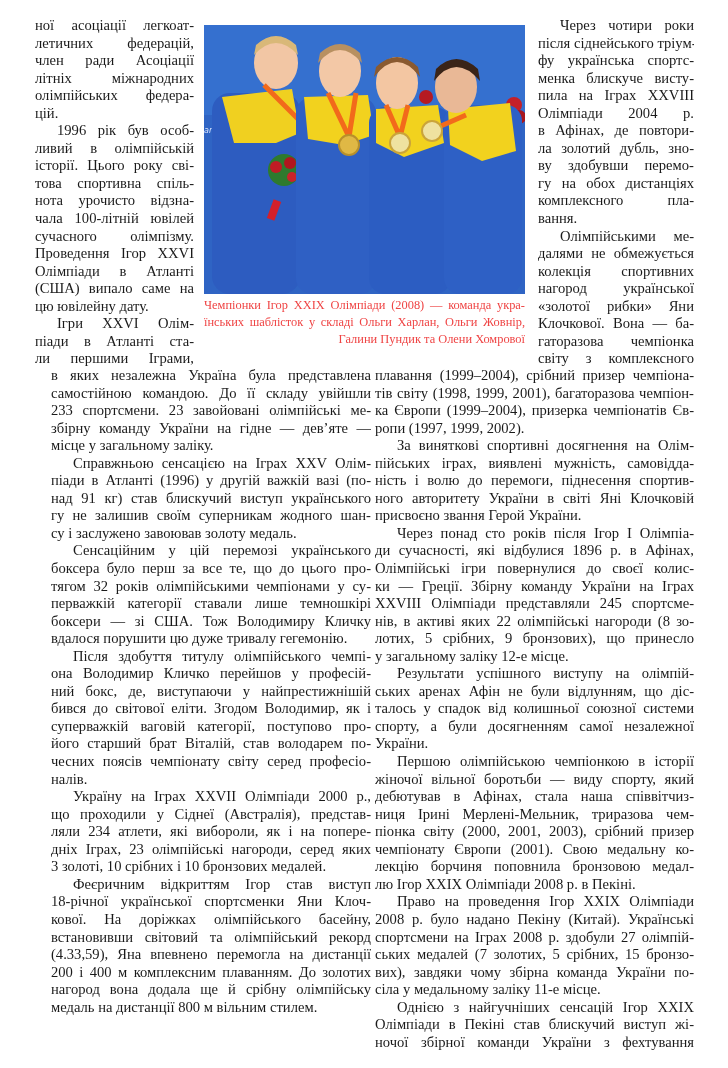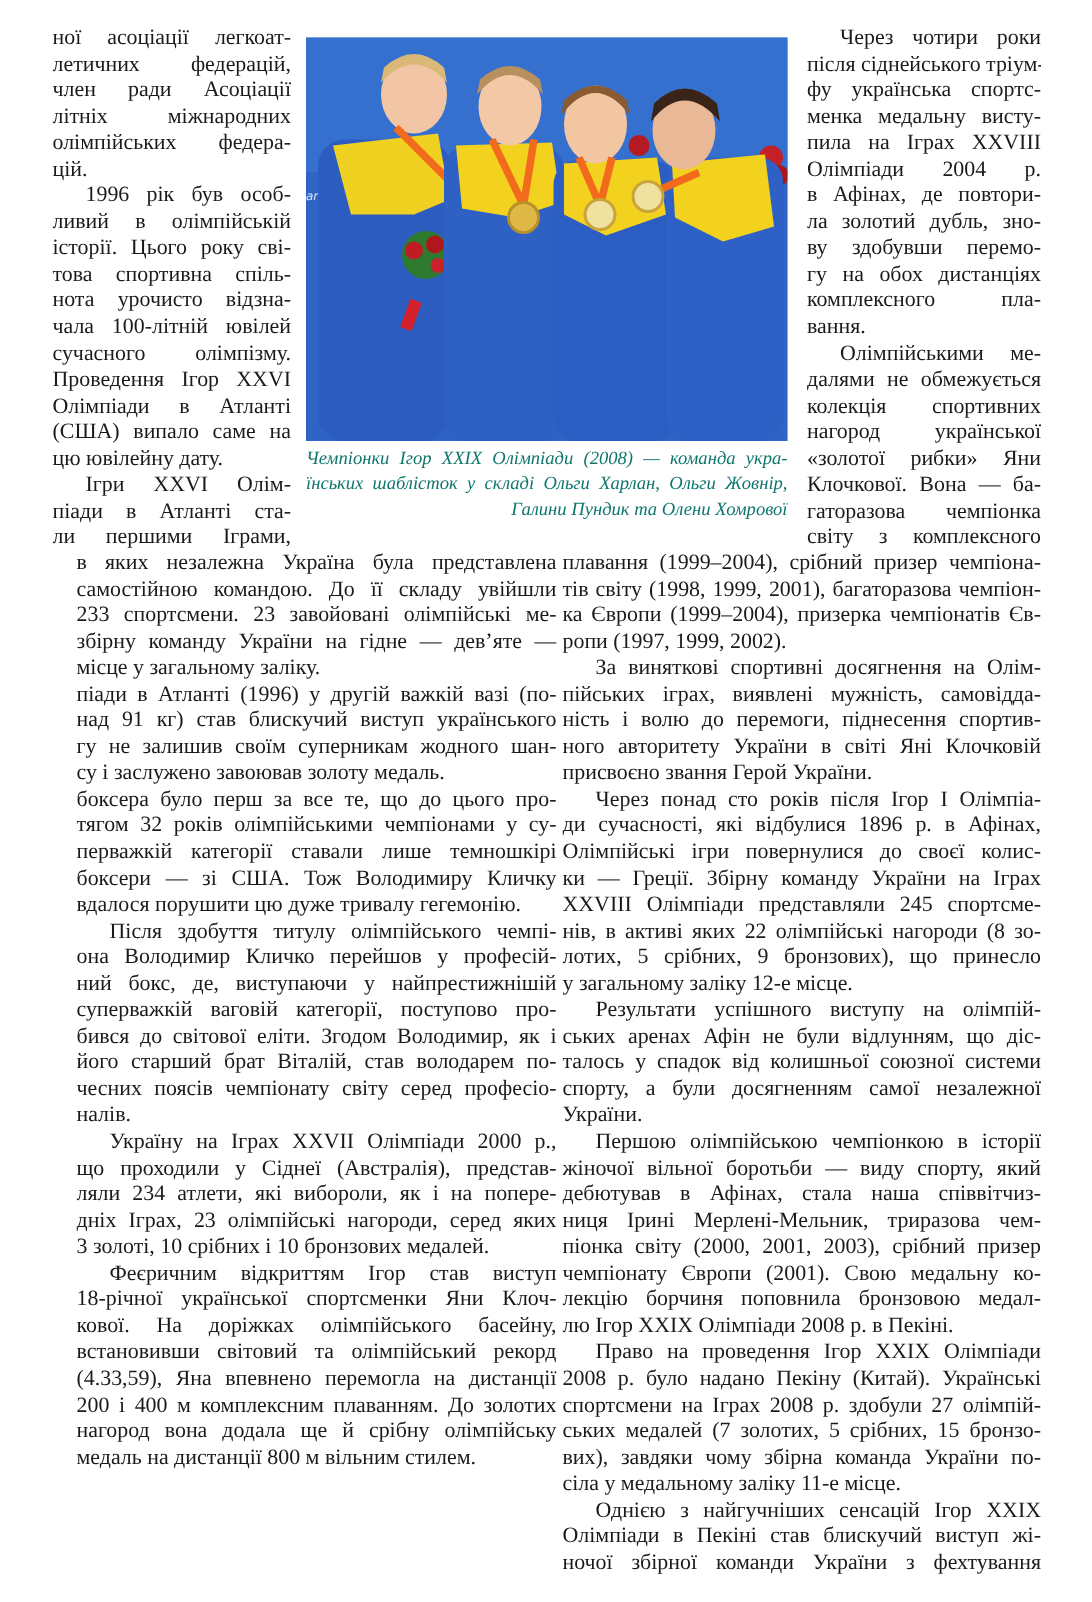--- a/index.html
+++ b/index.html
@@ -5,22 +5,22 @@
   html, body { margin:0; padding:0; background:#ffffff; }
   body { width:728px; height:1068px; position:relative; overflow:hidden;
          font-family:"DejaVu Serif","Liberation Serif",serif; color:#1a1a1a; }
   .col { position:absolute; font-family:"Liberation Serif","DejaVu Serif",serif;
          font-size:14.6px; line-height:17.55px; text-align:justify; hyphens:manual; }
   .ln { display:block; text-align:justify; text-align-last:justify; white-space:nowrap; overflow:hidden; }
   .ln.last { text-align-last:left; }
   .photo { position:absolute; left:204px; top:25px; width:321px; height:269px;
            background:#2f64c4; overflow:hidden; }
   .caption { position:absolute; left:204px; top:297px; width:321px;
-             font-family:"Liberation Serif","DejaVu Serif",serif; font-style:italic;
-             font-size:12.4px; line-height:17.2px; color:#0f766e; }
+             font-family:"Liberation Serif","DejaVu Serif",serif; 
+             font-size:12.4px; line-height:17.2px; color:#ef4444; }
   .caption .ln { text-align-last:justify; }
   .caption .ln.right { text-align:right; text-align-last:right; }
 </style>
 </head>
 <body>
 
 <div class="col" id="left-top" style="left:35px; top:17px; width:159px;">
     <span class="ln">ної асоціації легкоат-</span>
     <span class="ln">летичних федерацій,</span>
     <span class="ln">член ради Асоціації</span>
@@ -100,21 +100,21 @@
 <div class="caption">
   <span class="ln">Чемпіонки Ігор XXIX Олімпіади (2008) — команда укра-</span>
   <span class="ln">їнських шаблісток у складі Ольги Харлан, Ольги Жовнір,</span>
   <span class="ln right">Галини Пундик та Олени Хомрової</span>
 </div>
 
 <div class="col" id="right-top" style="left:538px; top:17px; width:156px;">
     <span class="ln" style="padding-left: 22px;">Через чотири роки</span>
     <span class="ln">після сіднейського тріум-</span>
     <span class="ln">фу українська спортс-</span>
-    <span class="ln">менка медальну висту-</span>
+    <span class="ln">менка блискуче висту-</span>
     <span class="ln">пила на Іграх XXVIII</span>
     <span class="ln">Олімпіади 2004 р.</span>
     <span class="ln">в Афінах, де повтори-</span>
     <span class="ln">ла золотий дубль, зно-</span>
     <span class="ln">ву здобувши перемо-</span>
     <span class="ln">гу на обох дистанціях</span>
     <span class="ln">комплексного пла-</span>
     <span class="ln last">вання.</span>
     <span class="ln" style="padding-left: 22px;">Олімпійськими ме-</span>
     <span class="ln">далями не обмежується</span>
@@ -128,38 +128,40 @@
 
 <div class="col" id="left-bottom" style="left:51px; top:367px; width:320px;">
     <div>
       <span class="ln">в яких незалежна Україна була представлена</span>
       <span class="ln">самостійною командою. До її складу увійшли</span>
       <span class="ln">233 спортсмени. 23 завойовані олімпійські ме-</span>
       <span class="ln">збірну команду України на гідне — дев’яте —</span>
       <span class="ln last">місце у загальному заліку.</span>
     </div>
     <div>
+      <span class="ln" style="padding-left: 22px;">Справжньою сенсацією на Іграх XXV Олім-</span>
       <span class="ln">піади в Атланті (1996) у другій важкій вазі (по-</span>
       <span class="ln">над 91 кг) став блискучий виступ українського</span>
       <span class="ln">гу не залишив своїм суперникам жодного шан-</span>
       <span class="ln last">су і заслужено завоював золоту медаль.</span>
     </div>
     <div>
+      <span class="ln" style="padding-left: 22px;">Сенсаційним у цій перемозі українського</span>
       <span class="ln">боксера було перш за все те, що до цього про-</span>
       <span class="ln">тягом 32 років олімпійськими чемпіонами у су-</span>
       <span class="ln">перважкій категорії ставали лише темношкірі</span>
       <span class="ln">боксери — зі США. Тож Володимиру Кличку</span>
       <span class="ln last">вдалося порушити цю дуже тривалу гегемонію.</span>
     </div>
     <div>
       <span class="ln" style="padding-left: 22px;">Після здобуття титулу олімпійського чемпі-</span>
       <span class="ln">она Володимир Кличко перейшов у професій-</span>
       <span class="ln">ний бокс, де, виступаючи у найпрестижнішій</span>
+      <span class="ln">бився до світової еліти. Згодом Володимир, як і</span>
       <span class="ln">суперважкій ваговій категорії, поступово про-</span>
-      <span class="ln">бився до світової еліти. Згодом Володимир, як і</span>
       <span class="ln">його старший брат Віталій, став володарем по-</span>
       <span class="ln">чесних поясів чемпіонату світу серед професіо-</span>
       <span class="ln last">налів.</span>
     </div>
     <div>
       <span class="ln" style="padding-left: 22px;">Україну на Іграх XXVII Олімпіади 2000 р.,</span>
       <span class="ln">що проходили у Сіднеї (Австралія), представ-</span>
       <span class="ln">ляли 234 атлети, які вибороли, як і на попере-</span>
       <span class="ln">дніх Іграх, 23 олімпійські нагороди, серед яких</span>
       <span class="ln last">3 золоті, 10 срібних і 10 бронзових медалей.</span>

